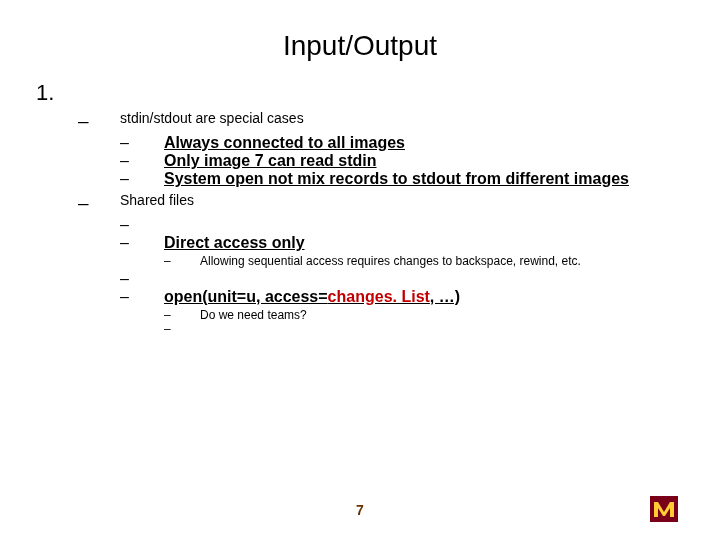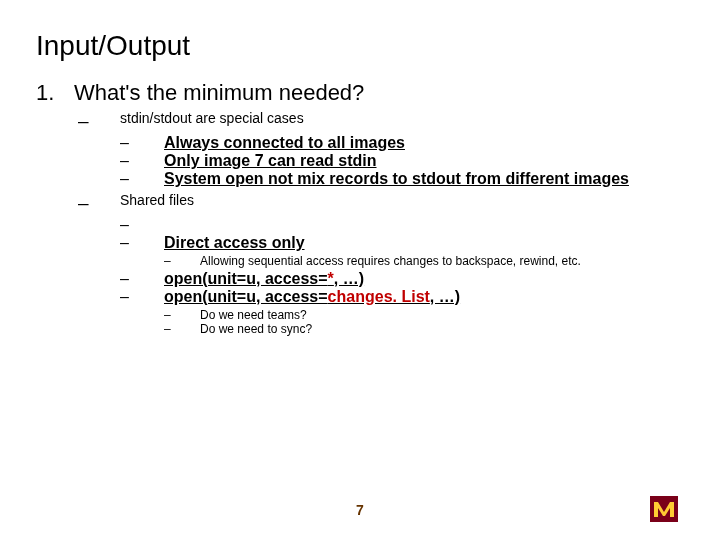--- a/index.html
+++ b/index.html
@@ -14,20 +14,21 @@
     position: relative;
   }
   .slide {
     position: relative;
     width: 720px;
     height: 540px;
     box-sizing: border-box;
     padding: 30px 36px 0 36px;
   }
   .title {
+    text-align: center;
     font-size: 28px;
     font-weight: 400;
     margin: 0 0 18px 0;
   }
   .row {
     display: flex;
     flex-direction: row;
   }
   .num-col {
     width: 38px;
@@ -98,21 +99,20 @@
 </style>
 </head>
 <body>
 
 <div class="slide">
 
   <h1 class="title">Input/Output</h1>
 
   <div class="row indent-1">
     <div class="num-col">1.</div>
-    <div class="l1-text">What's the minimum needed?</div>
   </div>
   <div class="sp-2"></div>
 
   <div class="row indent-2">
     <div class="dash-col-2">–</div>
     <div class="l2-text">stdin/stdout are special cases</div>
   </div>
   <div class="sp-1"></div>
 
   <div class="row indent-3">
@@ -145,40 +145,36 @@
   <div class="sp-1"></div>
 
   <div class="row indent-4">
     <div class="dash-col-4">–</div>
     <div class="l4-text">Allowing sequential access requires changes to backspace, rewind, etc.</div>
   </div>
   <div class="sp-1"></div>
 
   <div class="row indent-3">
     <div class="dash-col-3">–</div>
-    <div class="l3-text">
-      <span>open(unit=u, access=</span><span class="kw">*</span><span>, …)</span>
-    </div>
   </div>
 
   <div class="row indent-3">
     <div class="dash-col-3">–</div>
     <div class="l3-text">
       <span>open(unit=u, access=</span><span class="kw">changes. List</span><span>, …)</span>
     </div>
   </div>
   <div class="sp-1"></div>
 
   <div class="row indent-4">
     <div class="dash-col-4">–</div>
     <div class="l4-text">Do we need teams?</div>
   </div>
   <div class="row indent-4">
     <div class="dash-col-4">–</div>
-    <div class="l4-text">Do we need to sync?</div>
   </div>
 
 </div>
 
 <div class="page-num">7</div>
 
 <div class="logo">
   <svg width="28" height="26" viewBox="0 0 28 26">
     <rect x="0" y="0" width="28" height="26" fill="#7a0019"></rect>
     <path d="M4 21 L4 6 L8 6 L14 16 L20 6 L24 6 L24 21 L20 21 L20 12 L15 20 L13 20 L8 12 L8 21 Z" fill="#ffcc33"></path>

